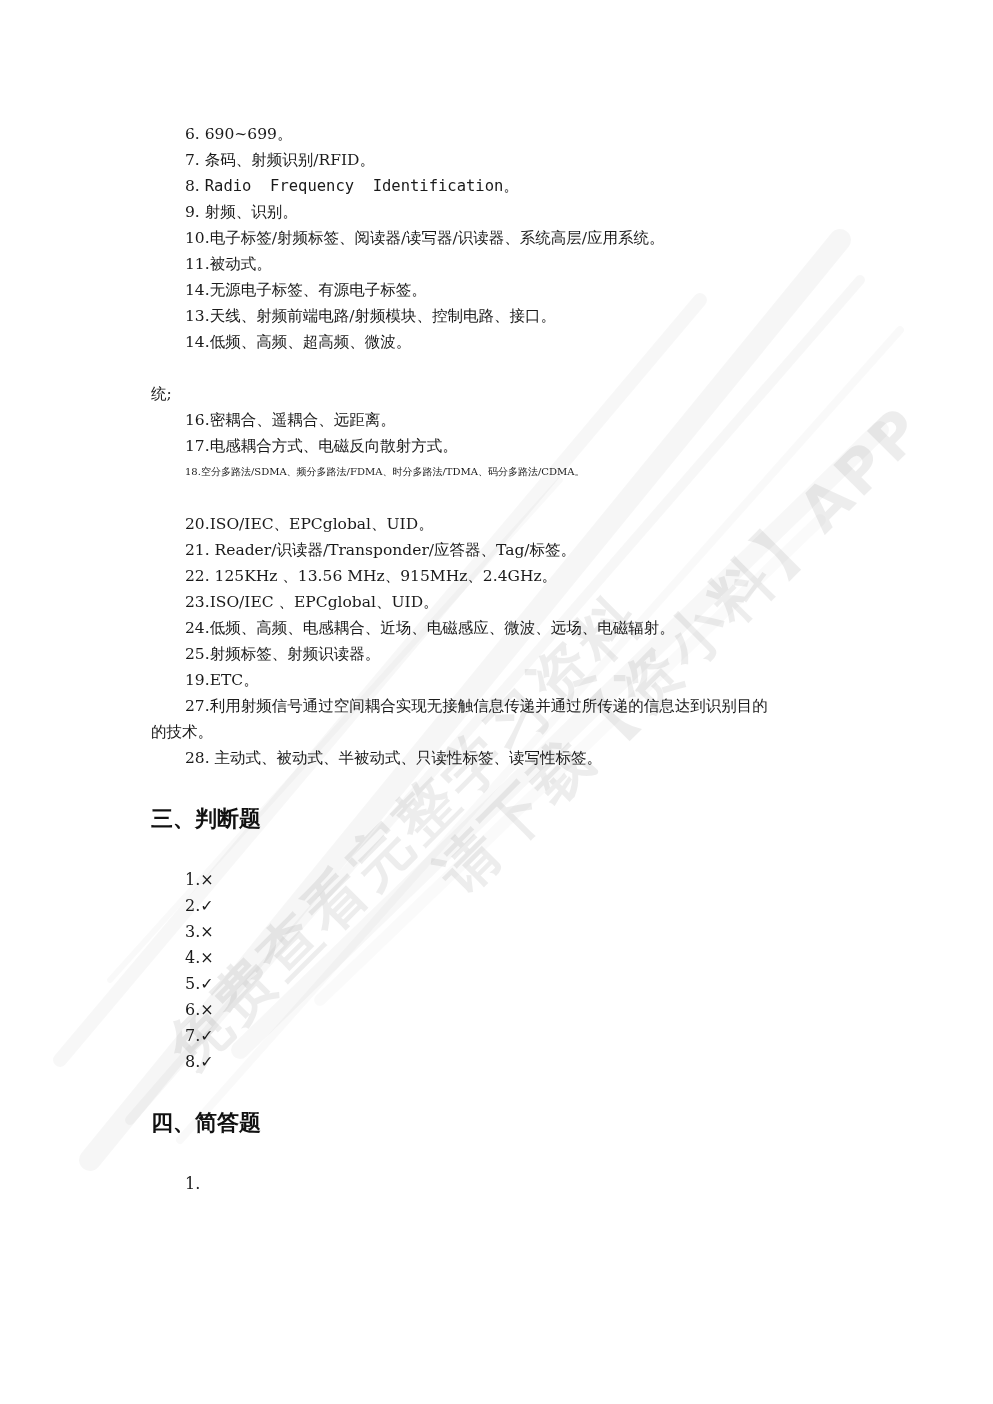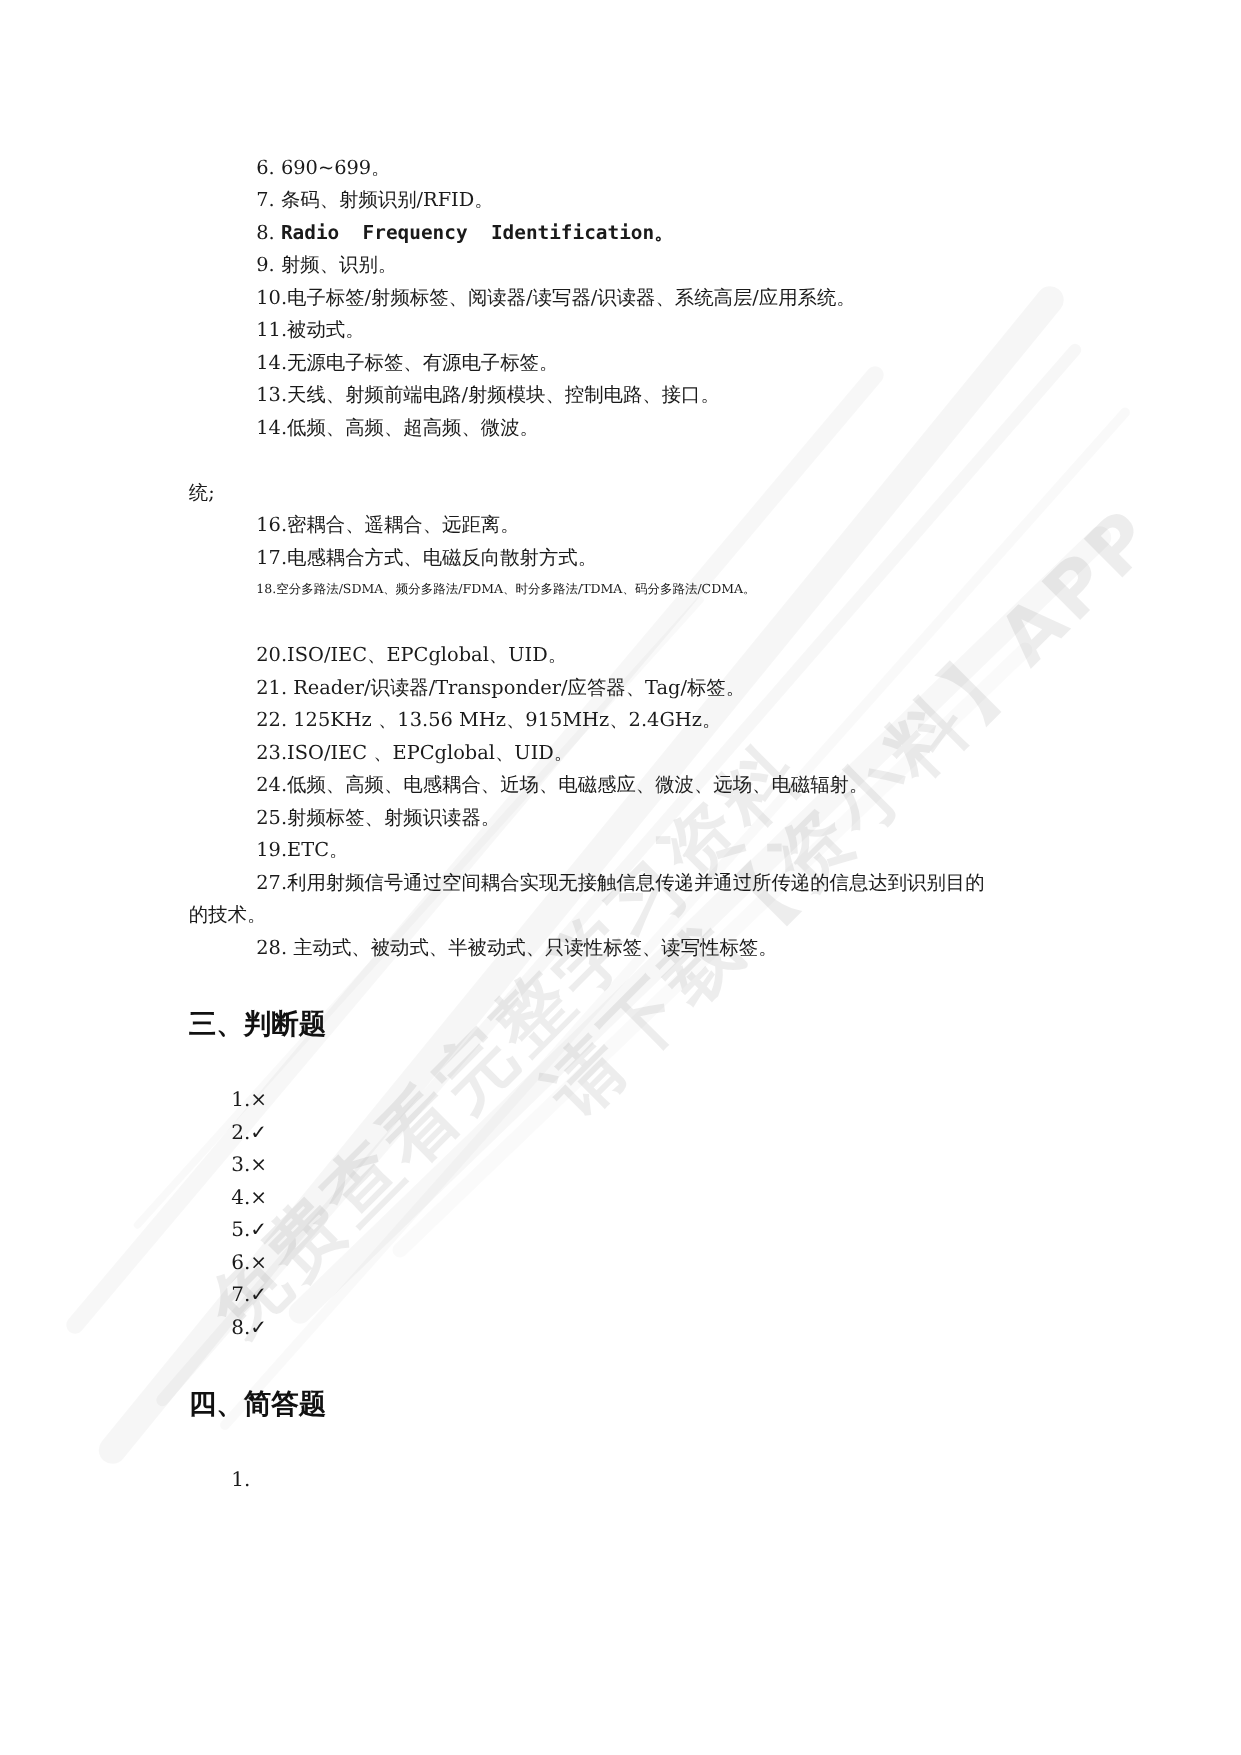--- a/index.html
+++ b/index.html
@@ -8,23 +8,23 @@
   .page { position: absolute; left: 0; top: 0; width: 993px; height: 1404px; }
 
   
   .wm-streaks { position: absolute; left: 0; top: 0; width: 993px; height: 1404px; pointer-events: none; }
   .wm-text { position: absolute; font-family: "DejaVu Sans", "Liberation Sans", sans-serif; font-weight: bold;
              color: rgba(0,0,0,0.07); white-space: nowrap; transform-origin: left top; pointer-events: none; }
   .wm-line1 { left: 150px; top: 1030px; font-size: 60px; transform: rotate(-45deg); letter-spacing: 4px; }
   .wm-line2 { left: 420px; top: 855px; font-size: 60px; transform: rotate(-45deg); letter-spacing: 4px; }
 
   .line { position: absolute; font-size: 15.5px; line-height: 20px; white-space: nowrap; }
-  .indent { left: 185px; margin-left: 20px; }
+  .indent { left: 185px; }
   .wrap-cont { left: 151px; }
-  .mono { font-family: "DejaVu Sans Mono", "Liberation Mono", monospace; font-weight: bold; }
+  .mono { font-family: "DejaVu Sans Mono", "Liberation Mono", monospace; }
 
   .heading { position: absolute; left: 151px; font-size: 22px; font-weight: bold;
              font-family: "DejaVu Sans", "Liberation Sans", sans-serif; color: #111; }
 
   .tf { position: absolute; left: 185px; font-size: 16px; line-height: 20px; }
 
   .footer { position: absolute; top: 1285px; left: 0; width: 993px; text-align: center;
             font-family: "DejaVu Sans", "Liberation Sans", sans-serif; font-weight: bold; font-size: 13px; color: #111; }
 </style>
 </head>

